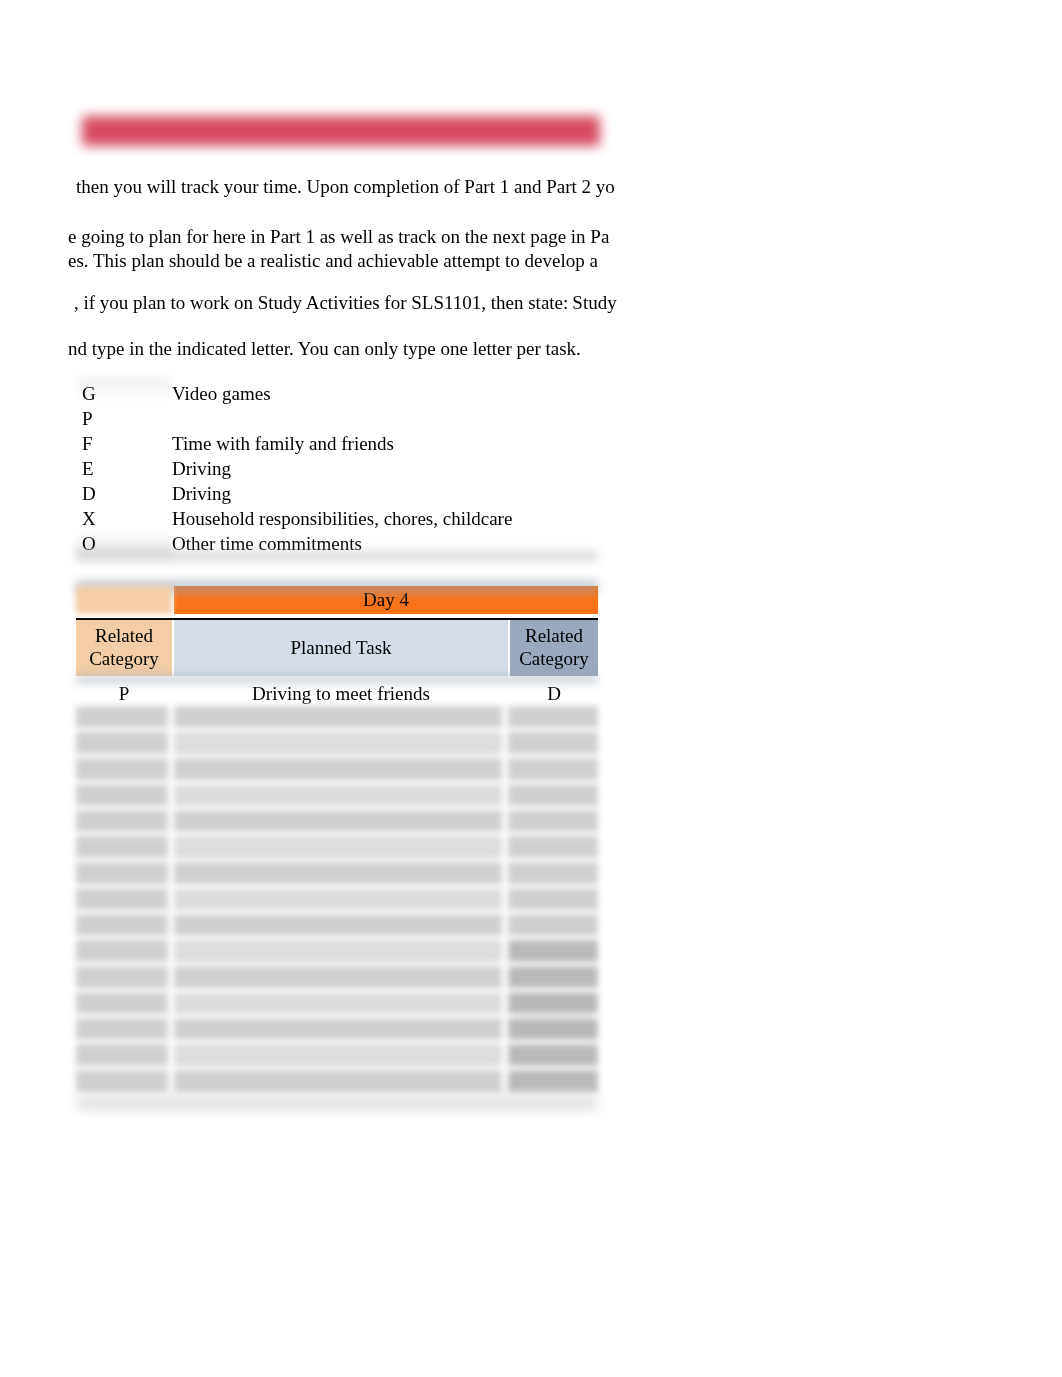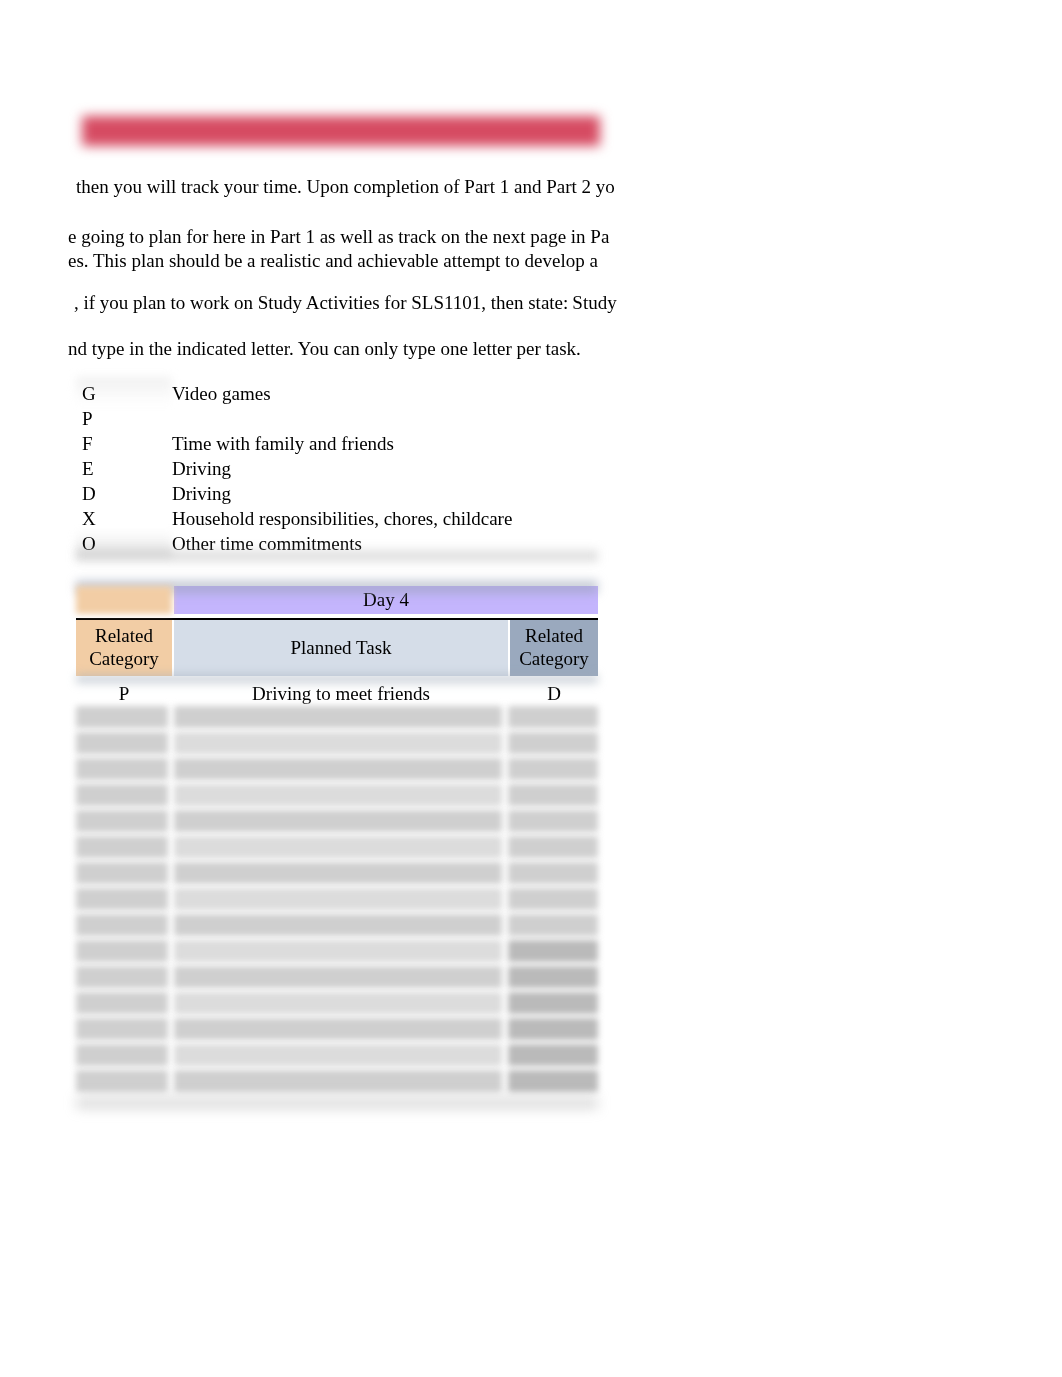--- a/index.html
+++ b/index.html
@@ -121,21 +121,21 @@
       display: flex;
       height: 28px;
     }
     .sched-header-row1 .col-a {
       width: 96px;
       background: #f2cda5;
       filter: blur(3px);
     }
     .sched-header-row1 .col-b {
       flex: 1;
-      background: #c4b5fd;
+      background: #f97316;
       text-align: center;
       line-height: 28px;
       border-left: 2px solid #fff;
     }
     .sched-header-row2, .sched-header-row3 {
       display: flex;
       height: 27px;
     }
     .sched-header-row2 .col-a, .sched-header-row3 .col-a {
       width: 96px;

